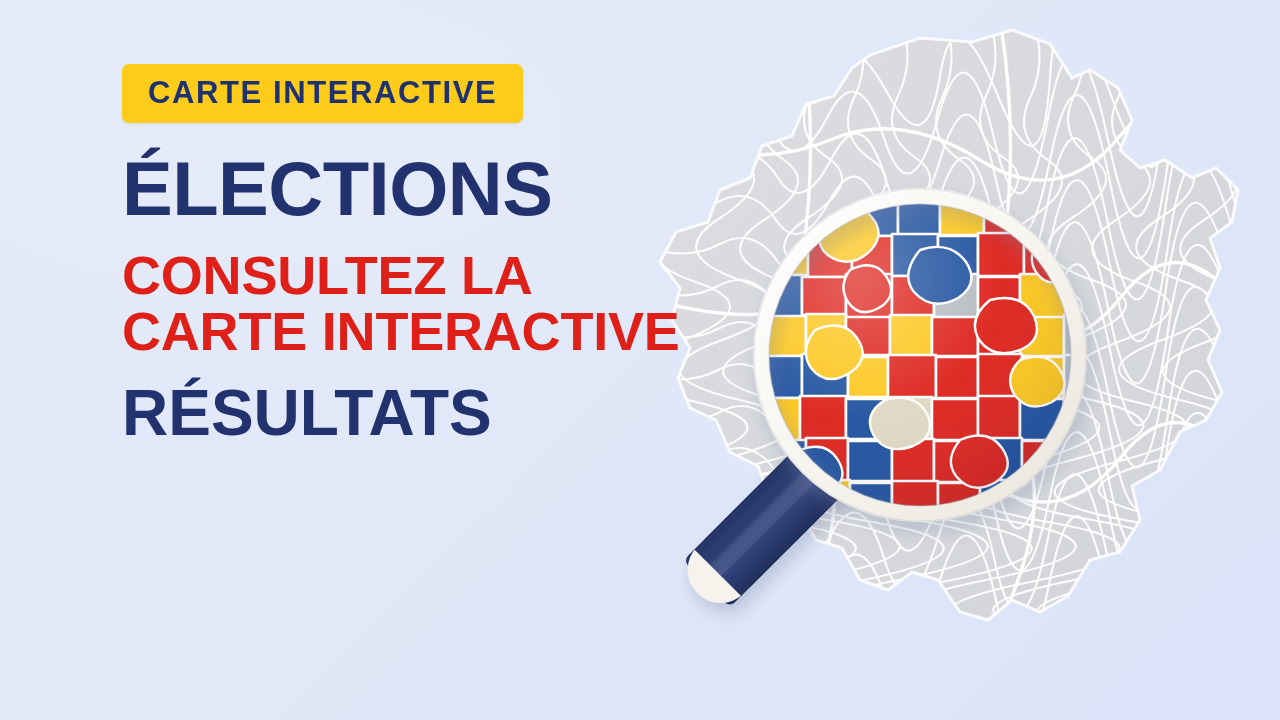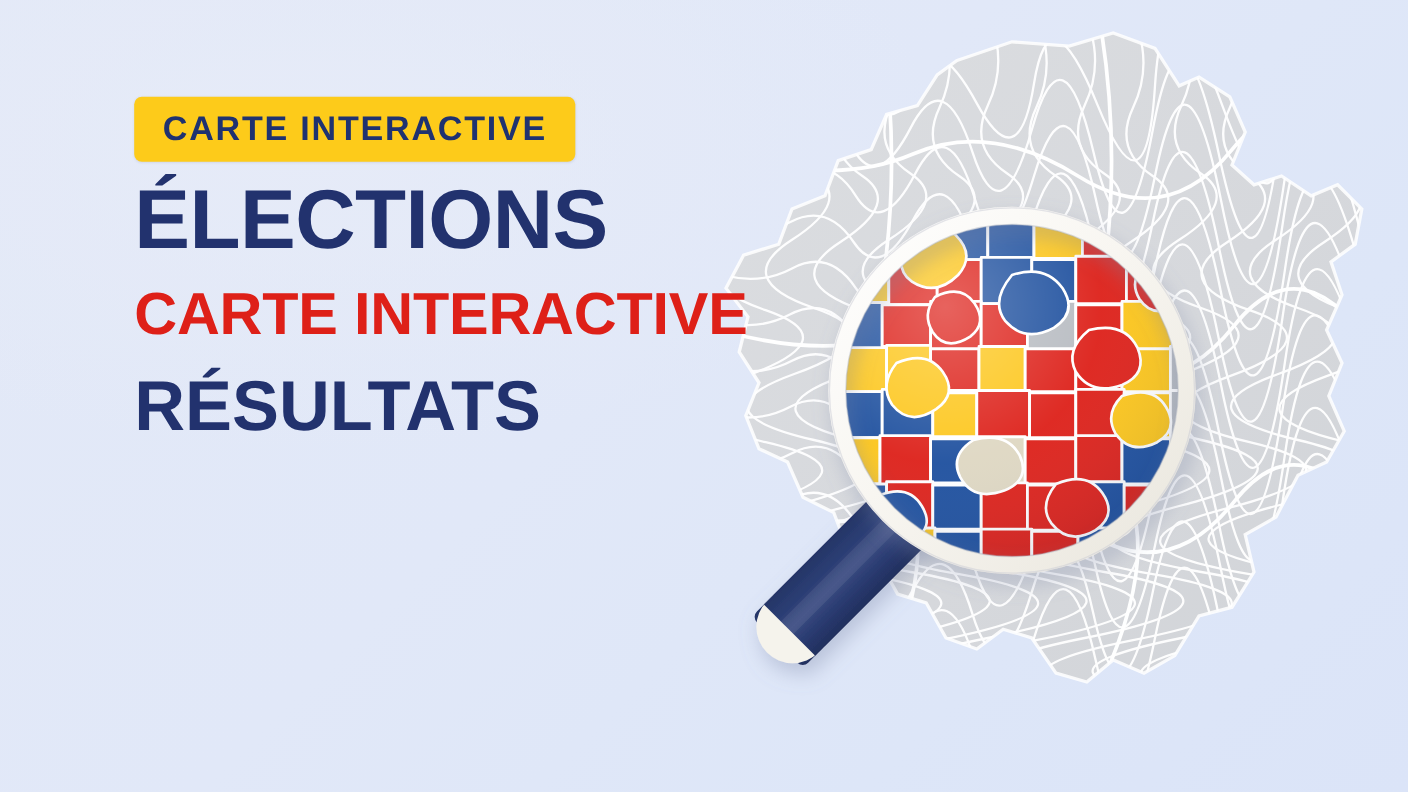--- a/index.html
+++ b/index.html
@@ -16,40 +16,40 @@
     font-family: "Liberation Sans", sans-serif;
     background:
       radial-gradient(ellipse 70% 60% at 22% 18%, #e6ebf8 0%, rgba(230,235,248,0) 65%),
       linear-gradient(135deg, #e3e9f7 0%, #e1e8f8 45%, #dde6f8 75%, #dbe4f8 100%);
   }
 
   
   .text-col {
     position: absolute;
     left: 122px;
-    top: 88px;
+    top: 64px;
     width: 660px;
     z-index: 40;
   }
 
   .badge {
     display: inline-block;
     background: #fdcb1a;
     color: #1f3270;
     border-radius: 7px;
     padding: 13px 26px 15px 26px;
     font-size: 31px;
     font-weight: 700;
     letter-spacing: 1.6px;
     line-height: 1;
     box-shadow: 0 1px 2px rgba(60,70,110,0.10);
   }
 
   .headline {
-    margin-top: 16px;
+    margin-top: 29px;
     color: #22326e;
     font-size: 76px;
     font-weight: 700;
     line-height: 0.98;
     letter-spacing: -0.5px;
   }
   .headline .l2 { display: block; }
 
   .subhead {
     margin-top: 22px;
@@ -329,20 +329,21 @@
 
   <div class="text-col">
 
     <div class="badge">CARTE INTERACTIVE</div>
 
     <div class="headline">
       <span>ÉLECTIONS</span>
     </div>
 
     <div class="subhead">
+      <span>CONSULTEZ LA</span>
       <span class="l2">CARTE INTERACTIVE</span>
     </div>
 
     <div class="results">RÉSULTATS</div>
 
   </div>
 
 </div>
 
 </body></html>

